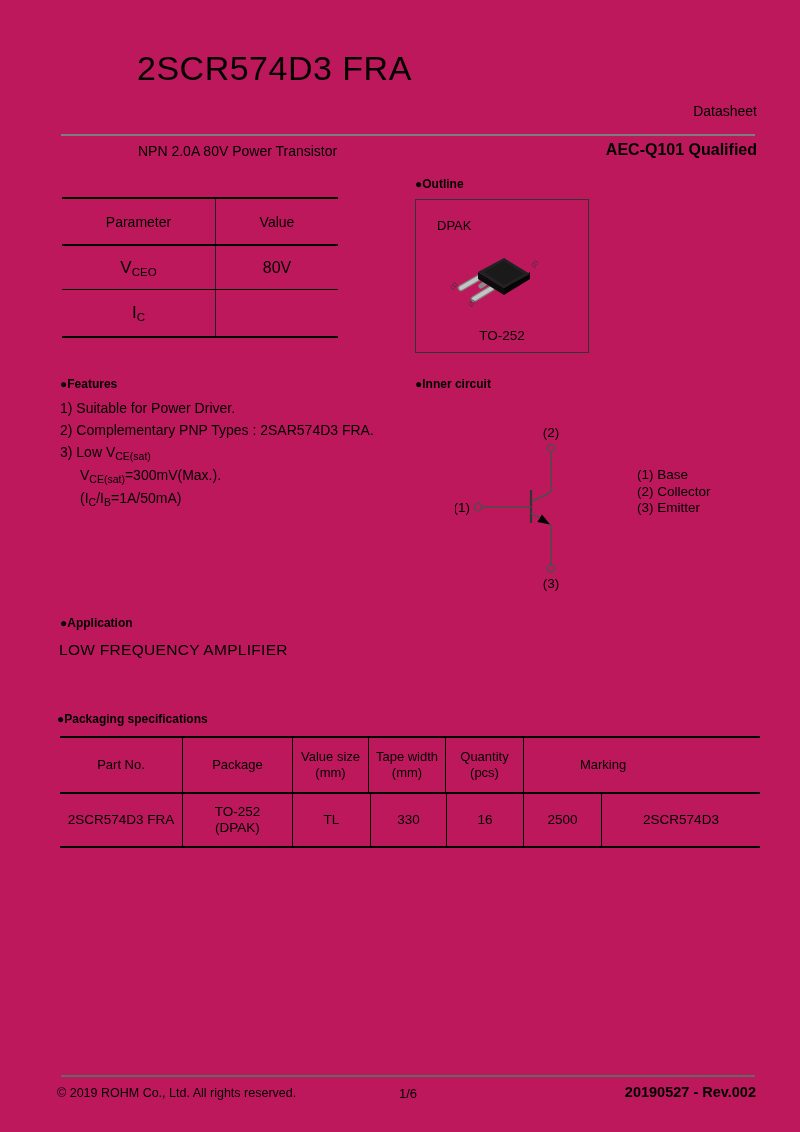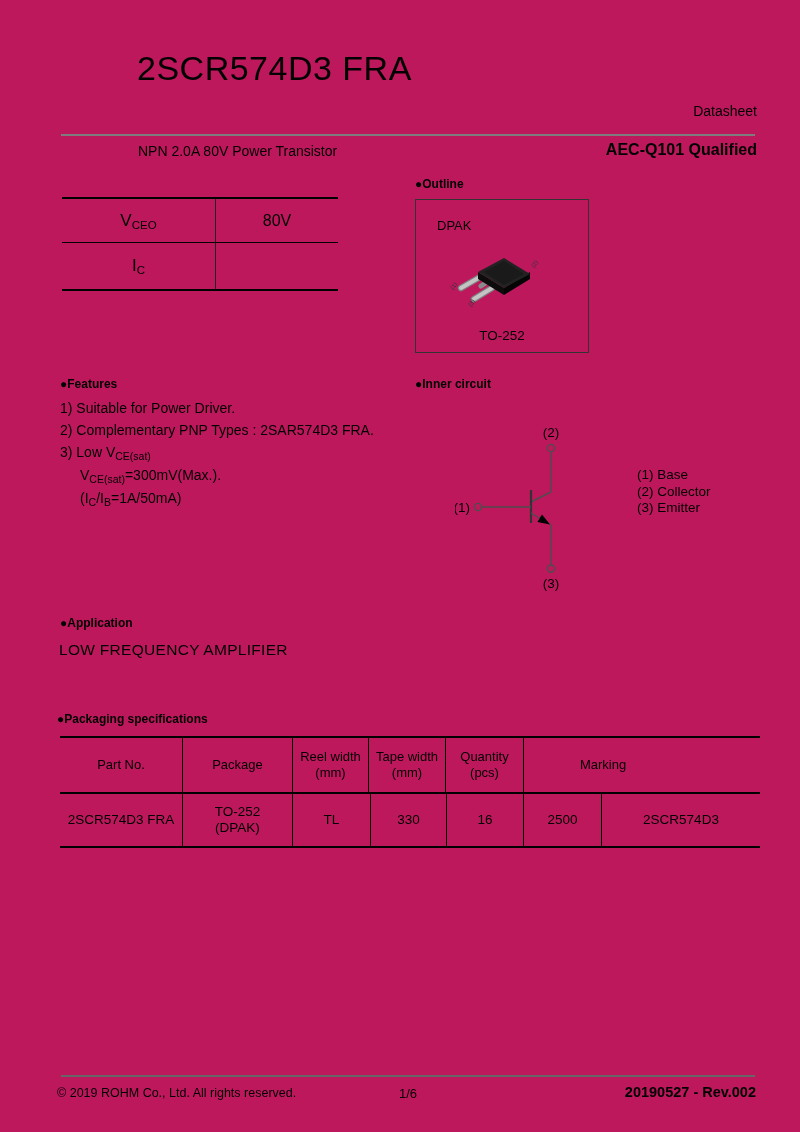--- a/index.html
+++ b/index.html
@@ -79,20 +79,24 @@
 
 <div id="page">
 
   <div class="abs title">2SCR574D3 FRA</div>
   <div class="abs subtitle">NPN 2.0A 80V Power Transistor</div>
   <div class="abs datasheet">Datasheet</div>
   <div class="abs hrule"></div>
   <div class="abs qual">AEC-Q101 Qualified</div>
 
   <div class="abs param-table">
+    <div class="pt-row hdr">
+      <div class="pt-c1">Parameter</div>
+      <div class="pt-c2">Value</div>
+    </div>
     <div class="pt-row r1">
       <div class="pt-c1">
         <span class="pt-sym">V</span>
           <span class="pt-sub">CEO</span>
       </div>
       <div class="pt-c2 pt-val">80V</div>
     </div>
     <div class="pt-row r2">
       <div class="pt-c1">
         <span class="pt-sym">I</span>
@@ -162,21 +166,21 @@
   </div>
 
   <div class="abs section-heading application-heading">●Application</div>
   <div class="abs application-text">LOW FREQUENCY AMPLIFIER</div>
 
   <div class="abs section-heading packaging-heading">●Packaging specifications</div>
   <div class="abs pkg-table">
     <div class="pkg-row hdr">
       <div class="pkg-cell c0">Part No.</div>
       <div class="pkg-cell c1">Package</div>
-      <div class="pkg-cell c3">Reel width
+      <div class="pkg-cell c3">Value size
 (mm)</div>
       <div class="pkg-cell c4">Tape width
 (mm)</div>
       <div class="pkg-cell c5">Quantity
 (pcs)</div>
       <div class="pkg-cell c6">Marking</div>
     </div>
     <div class="pkg-row body">
       <div class="pkg-cell c0">2SCR574D3 FRA</div>
       <div class="pkg-cell c1">TO-252

